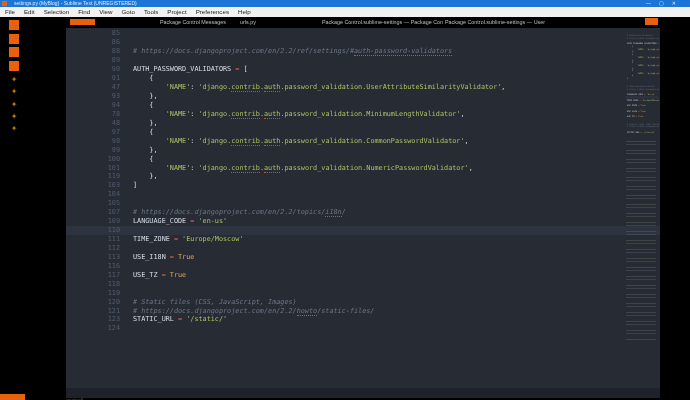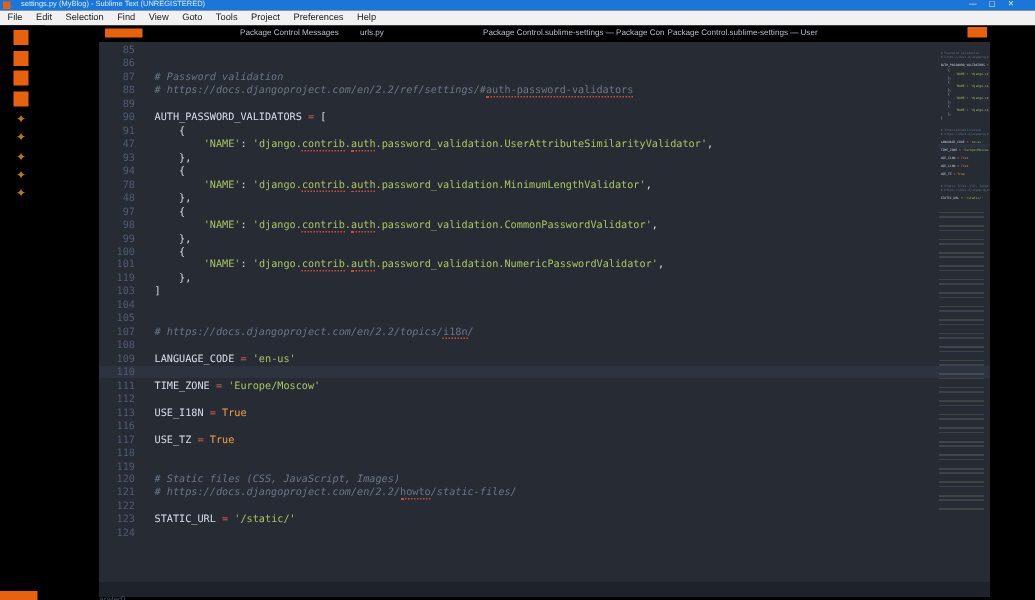--- a/index.html
+++ b/index.html
@@ -32,25 +32,25 @@
   .spark-ico{position:absolute;left:9px;width:10px;height:9px;color:var(--orange-dim);
              font-size:8px;line-height:9px;text-align:center;}
   .bottombar{position:absolute;left:0;top:394px;width:25px;height:6px;background:var(--orange);}
 
   
   .editor{position:absolute;left:66px;top:28px;width:594px;height:370px;background:var(--edbg);}
   .code-area{position:absolute;left:0;top:1px;width:594px;height:359px;overflow:hidden;}
   .line{height:8.95px;display:flex;align-items:center;}
   .line.cur{background:var(--curline);}
   .ln{width:30px;padding-right:6px;box-sizing:border-box;text-align:right;flex:0 0 30px;
-      color:var(--gutter);font-family:"DejaVu Sans Mono",monospace;font-size:6.8px;}
+      color:var(--gutter);font-family:"DejaVu Sans Mono",monospace;font-size:6.8px;margin-left:30px;}
   .code{white-space:pre;font-family:"DejaVu Sans Mono",monospace;font-size:6.8px;padding-left:7px;}
   .code .p{color:var(--plain);}
   .code .c{color:var(--comment);font-style:italic;}
-  .code .cs{color:var(--comment);border-bottom:1px dotted var(--squiggle);}
+  .code .cs{color:var(--comment);font-style:italic;border-bottom:1px dotted var(--squiggle);}
   .code .s{color:var(--string);}
   .code .ss{color:var(--string);border-bottom:1px dotted var(--squiggle);}
   .code .o{color:var(--operator);}
   .code .n{color:var(--constant);}
 
   
   .minimap{position:absolute;left:559px;top:1px;width:34px;height:340px;overflow:hidden;}
   .minimap-content{transform:scale(0.30);transform-origin:0 0;width:330%;opacity:.9;}
   .mm-filler{position:absolute;left:1px;top:112px;width:30px;height:200px;opacity:.55;
      background:repeating-linear-gradient(180deg,
@@ -114,24 +114,20 @@
   <div class="code-area">
       <div class="line">
         <span class="ln">85</span>
         <span class="code"></span>
       </div>
       <div class="line">
         <span class="ln">86</span>
         <span class="code"></span>
       </div>
       <div class="line">
-        <span class="ln">87</span>
-        <span class="code"><span class="c"># Password validation</span></span>
-      </div>
-      <div class="line">
         <span class="ln">88</span>
         <span class="code"><span class="c"># https://docs.djangoproject.com/en/2.2/ref/settings/#</span><span class="cs">auth-password-validators</span></span>
       </div>
       <div class="line">
         <span class="ln">89</span>
         <span class="code"></span>
       </div>
       <div class="line">
         <span class="ln">90</span>
         <span class="code"><span class="p">AUTH_PASSWORD_VALIDATORS </span><span class="o">=</span><span class="p"> [</span></span>
@@ -194,24 +190,20 @@
       </div>
       <div class="line">
         <span class="ln">105</span>
         <span class="code"></span>
       </div>
       <div class="line">
         <span class="ln">107</span>
         <span class="code"><span class="c"># https://docs.djangoproject.com/en/2.2/topics/</span><span class="cs">i18n</span><span class="c">/</span></span>
       </div>
       <div class="line">
-        <span class="ln">108</span>
-        <span class="code"></span>
-      </div>
-      <div class="line">
         <span class="ln">109</span>
         <span class="code"><span class="p">LANGUAGE_CODE </span><span class="o">=</span><span class="p"> </span><span class="s">'en-us'</span></span>
       </div>
       <div class="line cur">
         <span class="ln">110</span>
         <span class="code"></span>
       </div>
       <div class="line">
         <span class="ln">111</span>
         <span class="code"><span class="p">TIME_ZONE </span><span class="o">=</span><span class="p"> </span><span class="s">'Europe/Moscow'</span></span>
@@ -240,24 +232,20 @@
         <span class="ln">119</span>
         <span class="code"></span>
       </div>
       <div class="line">
         <span class="ln">120</span>
         <span class="code"><span class="c"># Static files (CSS, JavaScript, Images)</span></span>
       </div>
       <div class="line">
         <span class="ln">121</span>
         <span class="code"><span class="c"># https://docs.djangoproject.com/en/2.2/</span><span class="cs">howto</span><span class="c">/static-files/</span></span>
-      </div>
-      <div class="line">
-        <span class="ln">122</span>
-        <span class="code"></span>
       </div>
       <div class="line">
         <span class="ln">123</span>
         <span class="code"><span class="p">STATIC_URL </span><span class="o">=</span><span class="p"> </span><span class="s">'/static/'</span></span>
       </div>
       <div class="line">
         <span class="ln">124</span>
         <span class="code"></span>
       </div>
     </div>

